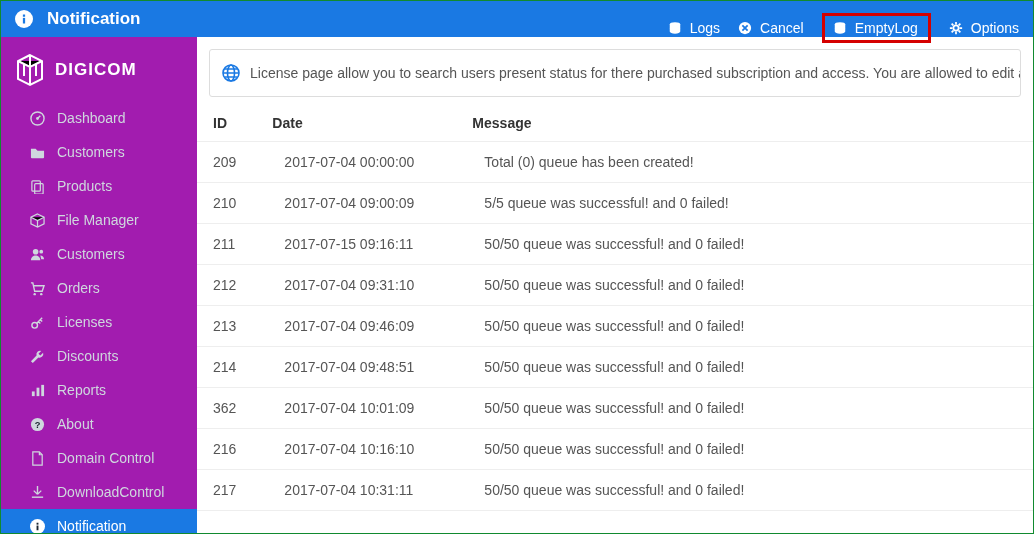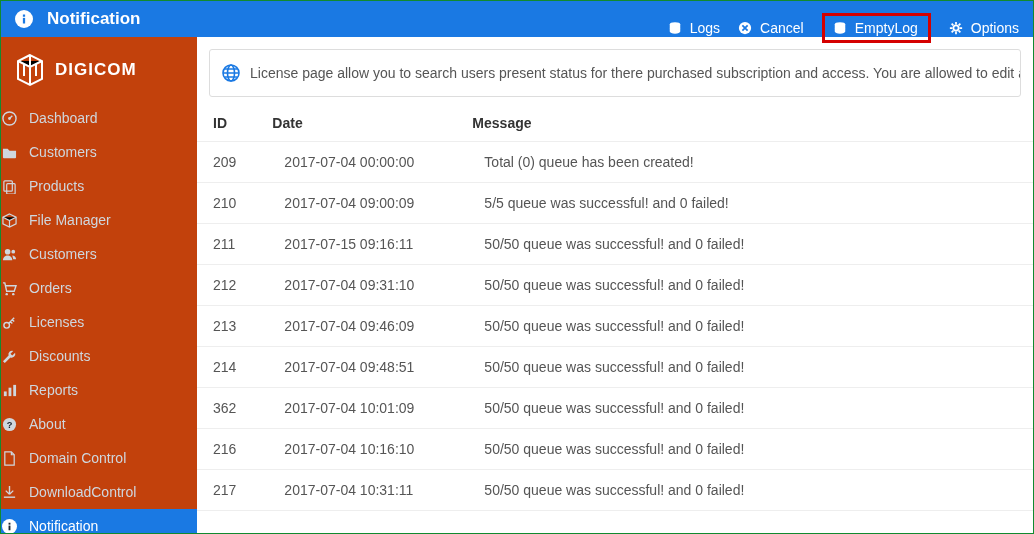--- a/index.html
+++ b/index.html
@@ -62,21 +62,21 @@
   }
 
   
   .main {
     flex: 1;
     display: flex;
     min-height: 0;
   }
   .sidebar {
     width: 196px;
-    background: #c2410c;
+    background: #a21caf;
     color: #cfd7de;
     display: flex;
     flex-direction: column;
     overflow-y: auto;
   }
   .brand {
     display: flex;
     align-items: center;
     gap: 10px;
     padding: 16px 14px 14px 14px;
@@ -86,21 +86,21 @@
     font-size: 17px;
   }
   .brand .logo {
     width: 30px; height: 34px;
     color:#fff;
   }
   .sb-item {
     display: flex;
     align-items: flex-end;
     gap: 12px;
-    padding: 9px 0;
+    padding: 9px 28px;
     cursor: pointer;
     color: #cfd7de;
     position: relative;
   }
   .sb-item .ic { width: 16px; text-align: center; display:inline-flex; align-items:center; justify-content:center; }
   .sb-item.active {
     background: #1a79e3;
     color: #fff;
   }
   .sb-item.active::after {

